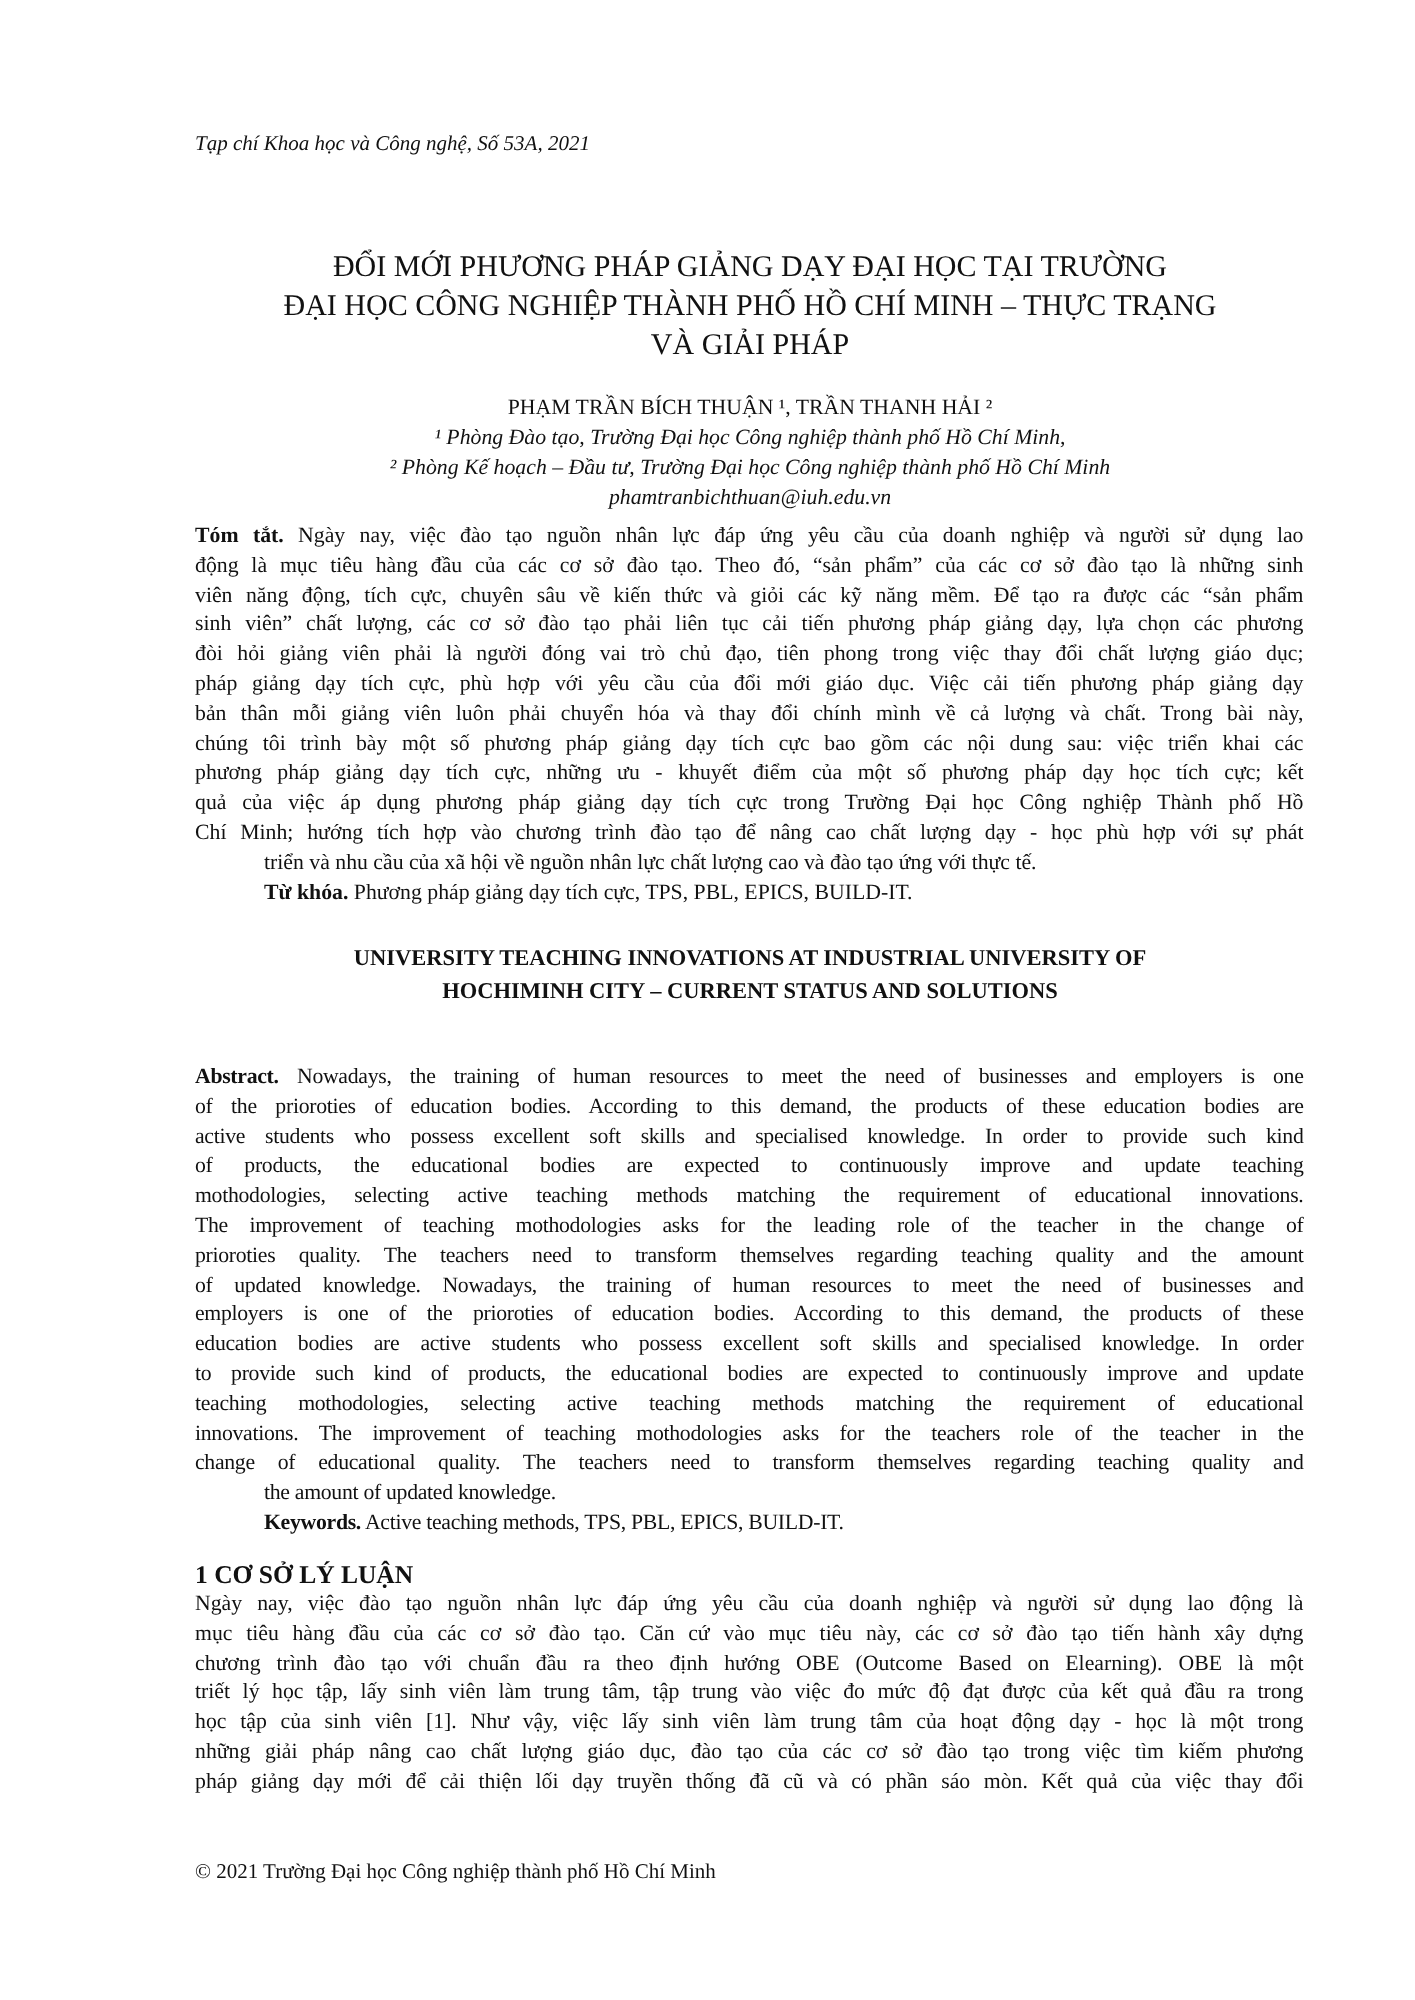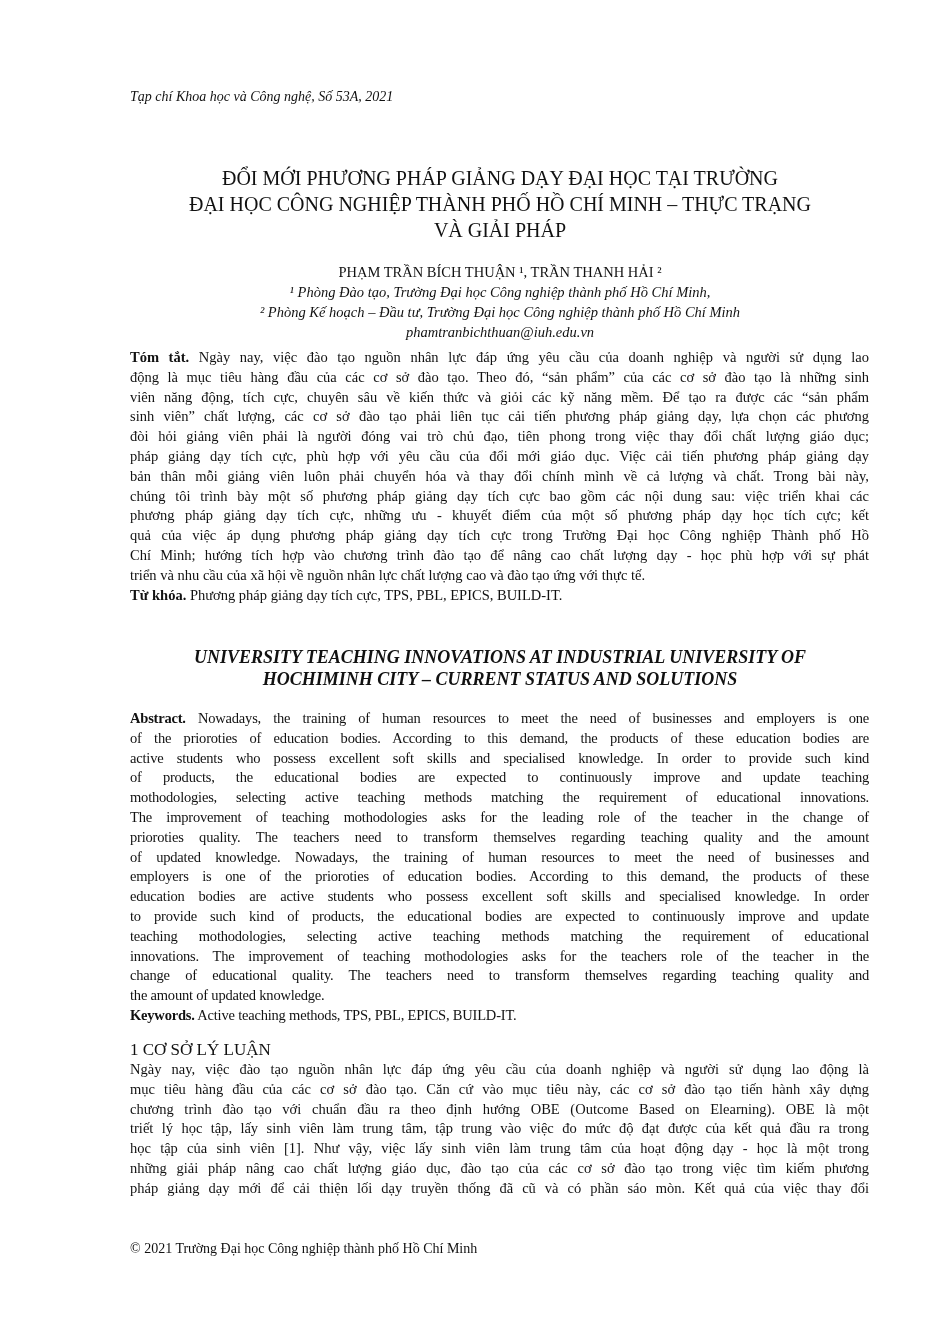--- a/index.html
+++ b/index.html
@@ -7,27 +7,27 @@
          font-family: "Liberation Serif", "DejaVu Serif", serif; color: #111; }
   .journal { position: absolute; left: 130px; top: 89px; font-size: 14px; font-style: italic; }
   .title { position: absolute; left: 120px; width: 760px; top: 165px; text-align: center;
            font-weight: normal; font-size: 20px; line-height: 26px; }
   .title div { white-space: nowrap; }
   .authors { position: absolute; left: 120px; width: 760px; top: 262px; text-align: center;
              font-size: 14.5px; line-height: 20px; }
   .authors .aff, .authors .email { font-style: italic; }
   .body-block { position: absolute; left: 130px; width: 739px; font-size: 14.5px; line-height: 19.8px; }
   .line { display: block; text-align: justify; text-align-last: justify; white-space: nowrap; height: 19.8px; }
-  .line.last { text-align-last: left; }
+  .line.last { text-align-last: left; margin-left: 46px; }
   .vi-abs { top: 348px; }
-  .en-title { position: absolute; left: 120px; width: 760px; top: 646px; text-align: center;
-              font-weight: bold; font-size: 18px; line-height: 22px; font-style: italic; }
+  .en-title { position: absolute; left: 120px; width: 760px; top: 628px; text-align: center;
+              font-weight: bold; font-size: 15px; line-height: 22px; }
   .en-abs { top: 709px; font-family: Liberation Serif, serif; }
   .en-abs .line { letter-spacing: -0.2px; }
-  .section-h { position: absolute; left: 130px; top: 1040px; font-weight: normal; font-size: 17px; }
+  .section-h { position: absolute; left: 130px; top: 1040px; font-weight: bold; font-size: 17px; }
   .section-body { top: 1060px; }
   .footer { position: absolute; left: 130px; top: 1241px; font-size: 14px; }
   b.lbl { font-weight: bold; }
 </style>
 </head>
 <body>
 
 <div class="journal">Tạp chí Khoa học và Công nghệ, Số 53A, 2021</div>
 
 <div class="title">

